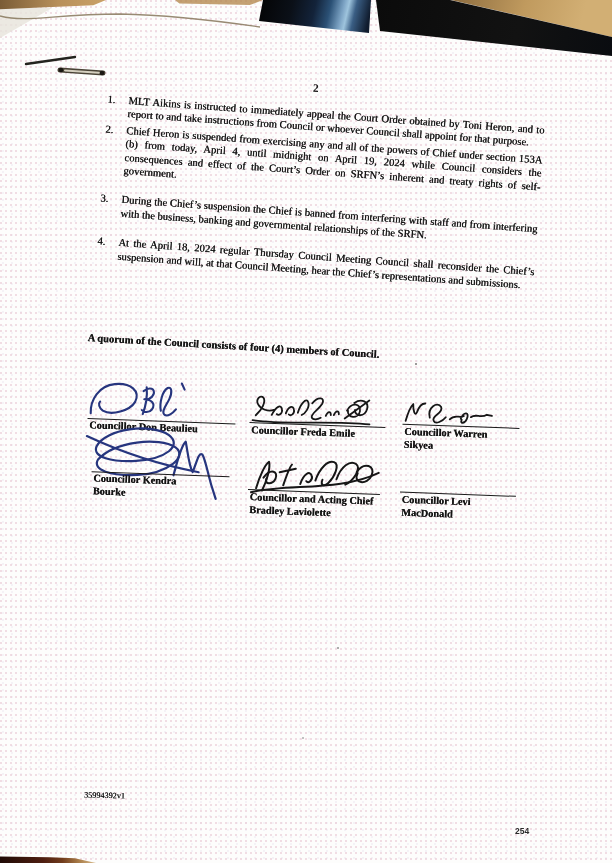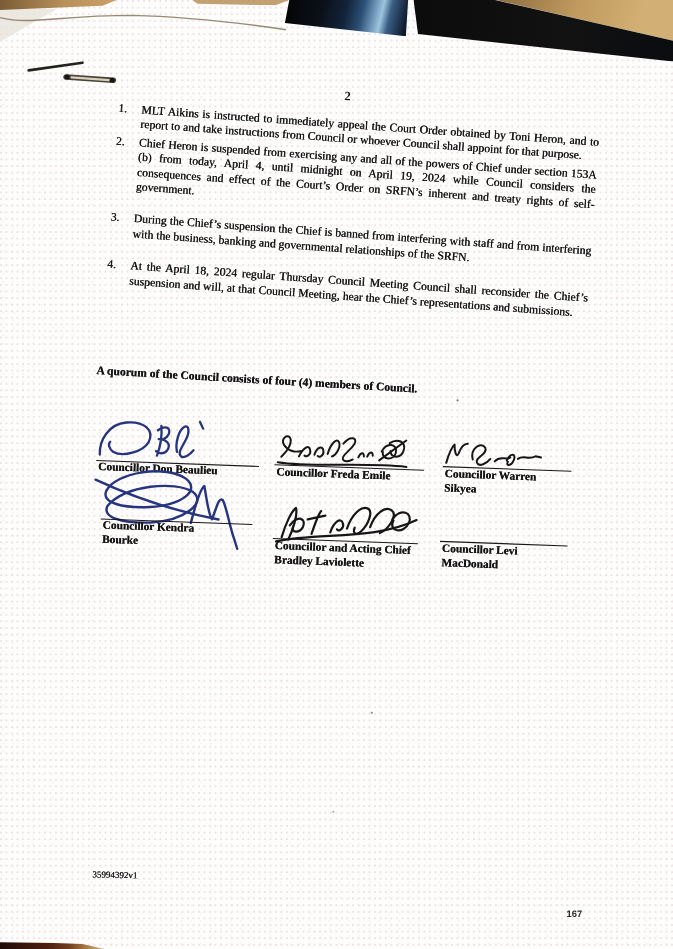--- a/index.html
+++ b/index.html
@@ -212,15 +212,15 @@
     </div>
 
     <div class="sigcell c3r2">
       <div class="sigline"></div>
       <div class="siglabel">Councillor Levi MacDonald</div>
     </div>
 
   </div>
 
   <div class="content docid">35994392v1</div>
-  <div class="content pageref">167</div>
+  <div class="content pageref">254</div>
 
 </div>
 
 </body></html>

